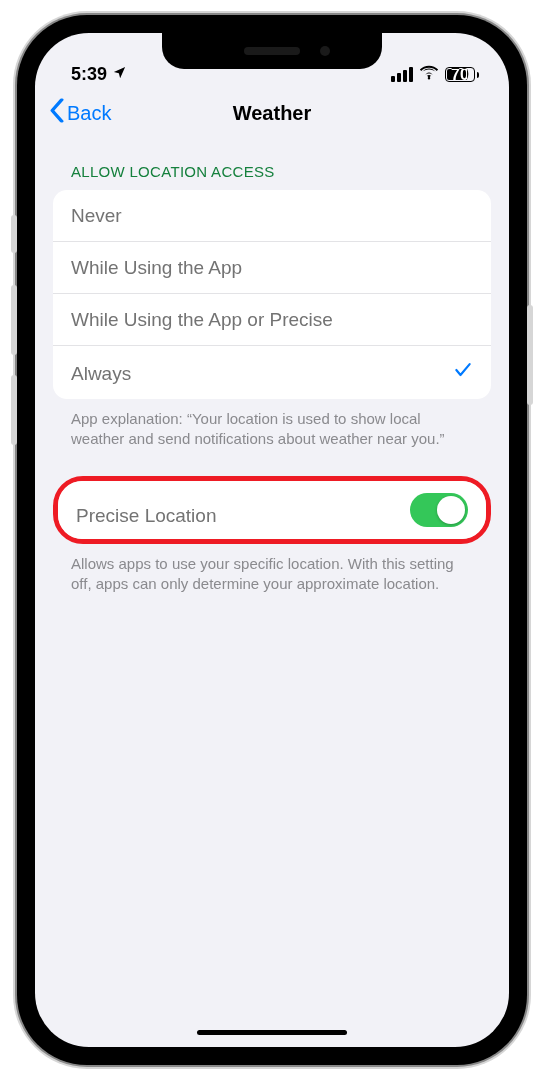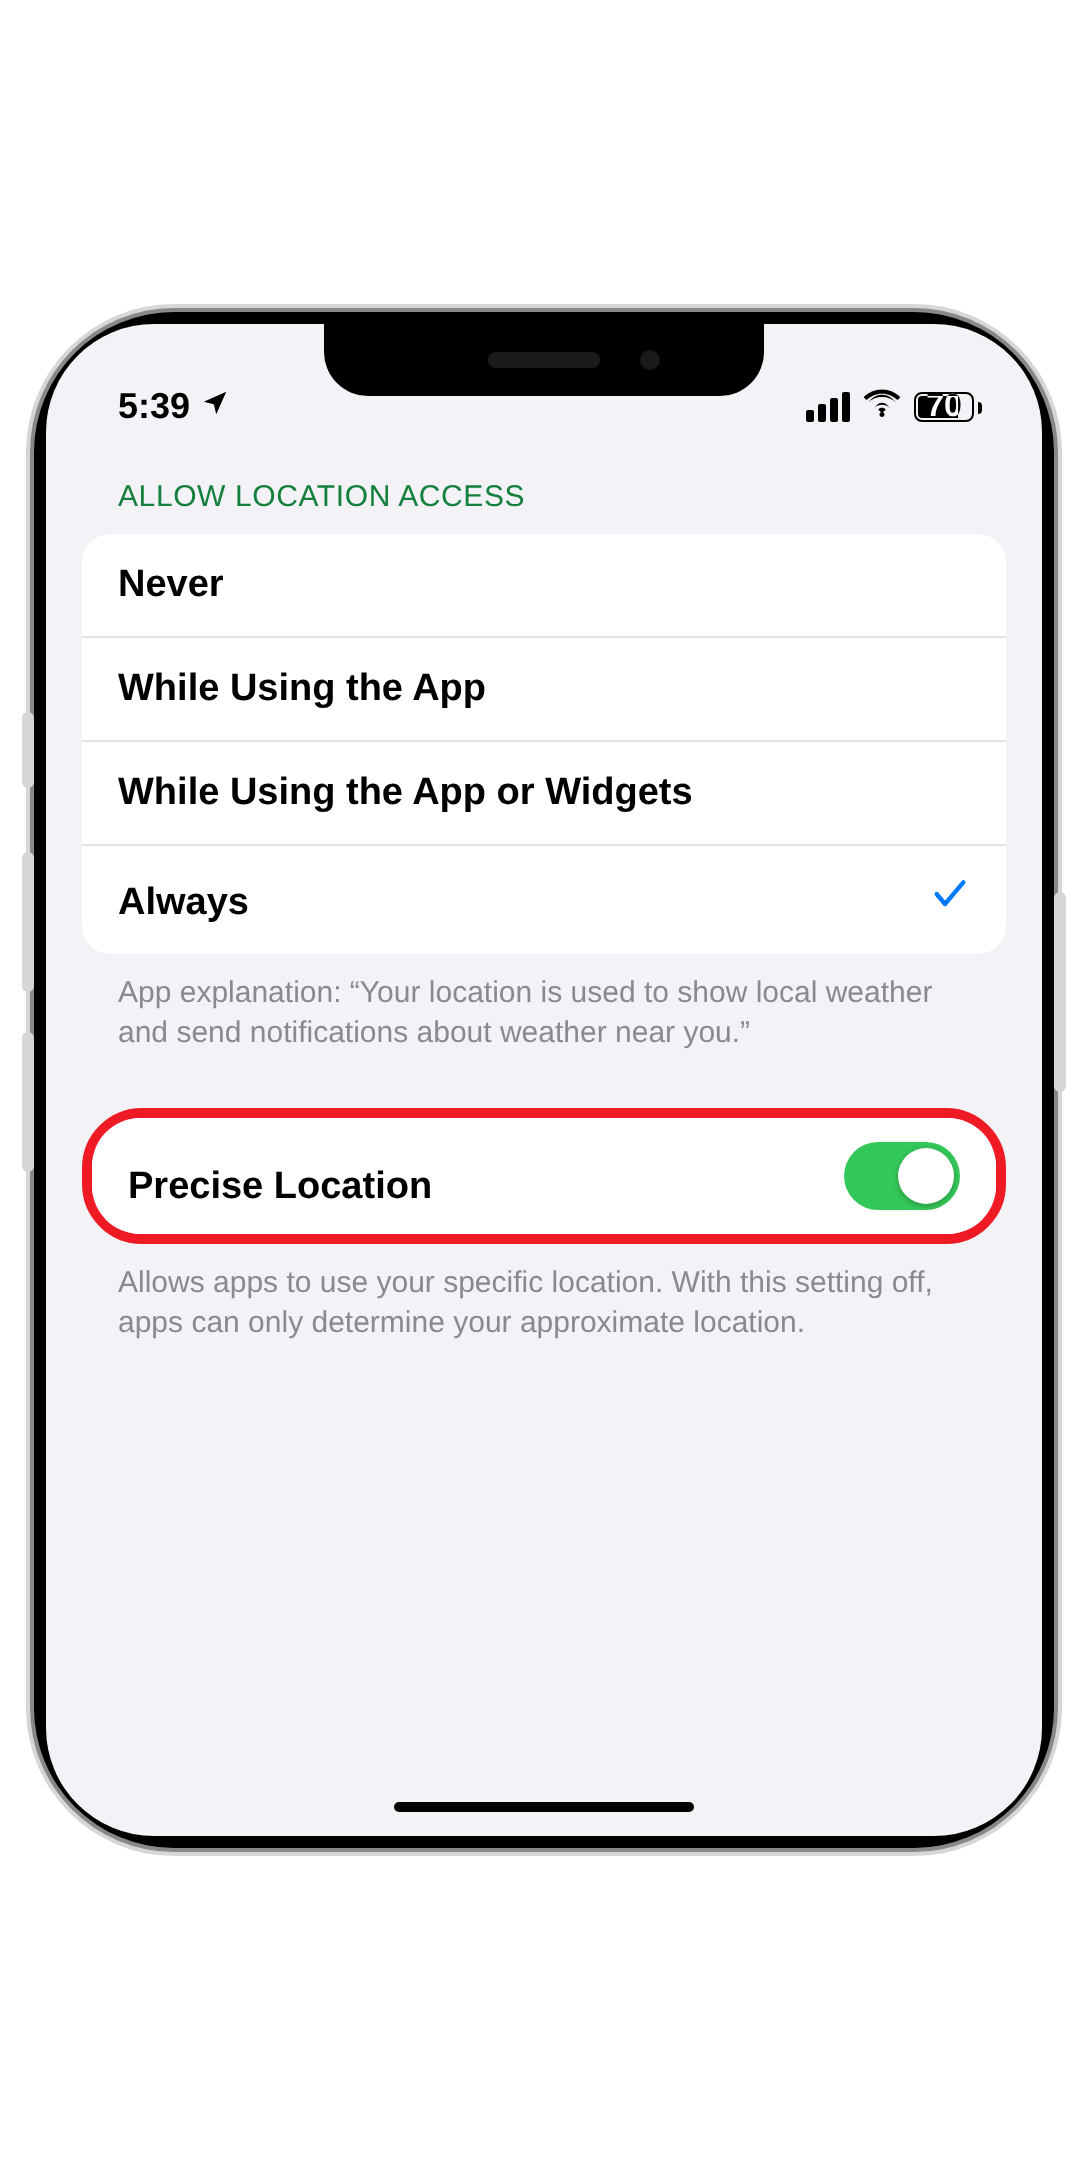--- a/index.html
+++ b/index.html
@@ -8,24 +8,24 @@
       height: 1080px;
       background: #fff;
       display: flex;
       align-items: center;
       justify-content: center;
       font-family: -apple-system, 'Helvetica Neue', Helvetica, Arial, sans-serif;
     }
     
     .phone {
       width: 510px;
-      height: 768px;
+      height: 1050px;
       background: #000;
       border-radius: 70px;
-      padding: 6px;
+      padding: 18px;
       position: relative;
       box-shadow: 0 0 0 2px #888, 0 0 0 4px #d6d6d6;
     }
     .side-btn { position: absolute; background:#d6d6d6; border-radius:3px; }
     .side-btn.s1 { left:-6px; top:200px; width:6px; height:38px; }
     .side-btn.s2 { left:-6px; top:270px; width:6px; height:70px; }
     .side-btn.s3 { left:-6px; top:360px; width:6px; height:70px; }
     .side-btn.s4 { right:-6px; top:290px; width:6px; height:100px; }
     .screen {
       width: 100%;
@@ -91,23 +91,22 @@
     .section-header {
       font-size:15px; color:#15803d; letter-spacing:0.3px;
       padding: 0 18px 10px 18px;
     }
     .group {
       background:#fff; border-radius:14px; overflow:hidden;
     }
     .row {
       min-height:52px; padding: 14px 18px;
       display:flex; align-items:center; justify-content:space-between;
-      font-size:19px; color:#000000;
+      font-size:19px; color:#737373;
       border-bottom:1px solid #e3e3e6;
-      font-weight:bold;
     }
     .row:last-child { border-bottom:none;align-items:flex-end; }
     .check { color:#007aff; }
     .check svg { width:20px; height:20px; }
     .footer {
       font-size:15px; color:#8a8a8e; line-height:1.35;
       padding:10px 18px 0 18px;
     }
     .gap { height:26px; }
     .highlight {
@@ -168,33 +167,44 @@
         </div>
         <div class="battery">
           <div class="battery-body">
               <span>70</span>
             </div>
           <div class="battery-cap"></div>
         </div>
       </div>
     </div>
 
+    <div class="navbar">
+      <div class="back">
+        <span>
+          <svg viewBox="0 0 12 20">
+              <path d="M10 1 L2 10 L10 19" stroke="#007aff" stroke-width="2.8" fill="none" stroke-linecap="round" stroke-linejoin="round"></path>
+            </svg>
+        </span>
+        <span>Back</span>
+      </div>
+      <div class="title">Weather</div>
+    </div>
 
     <div class="content">
 
       <div class="section-header">ALLOW LOCATION ACCESS</div>
       <div class="group">
         <div class="row">
           <span>Never</span>
         </div>
         <div class="row">
           <span>While Using the App</span>
         </div>
         <div class="row">
-          <span>While Using the App or Widgets</span>
+          <span>While Using the App or Precise</span>
         </div>
         <div class="row">
           <span>Always</span>
           <span class="check">
             <svg viewBox="0 0 24 24">
                 <path d="M4 12 L9 18 L20 5" stroke="#007aff" stroke-width="2.6" fill="none" stroke-linecap="round" stroke-linejoin="round"></path>
               </svg>
           </span>
         </div>
       </div>

